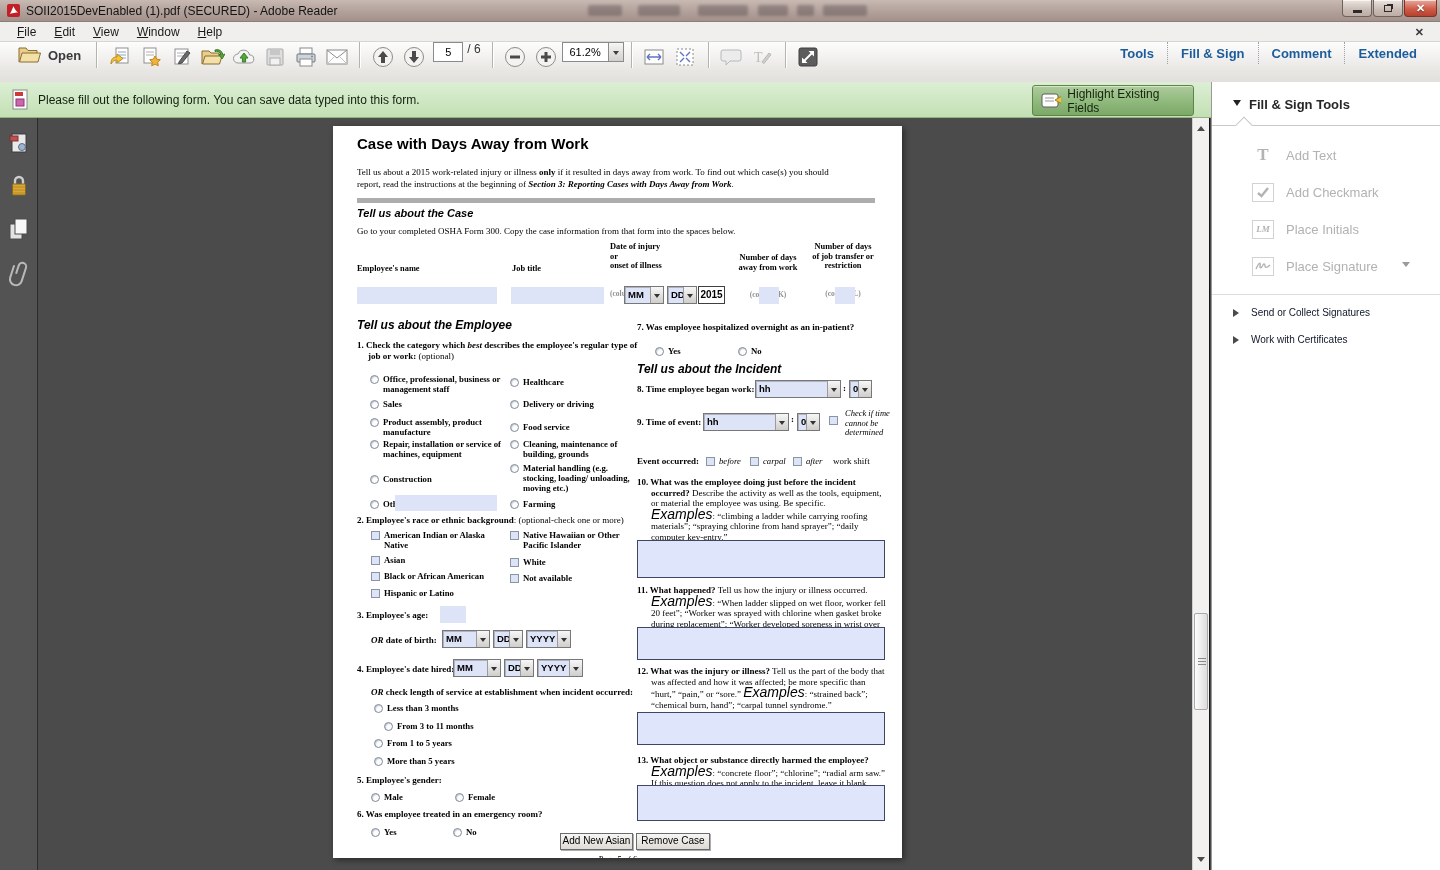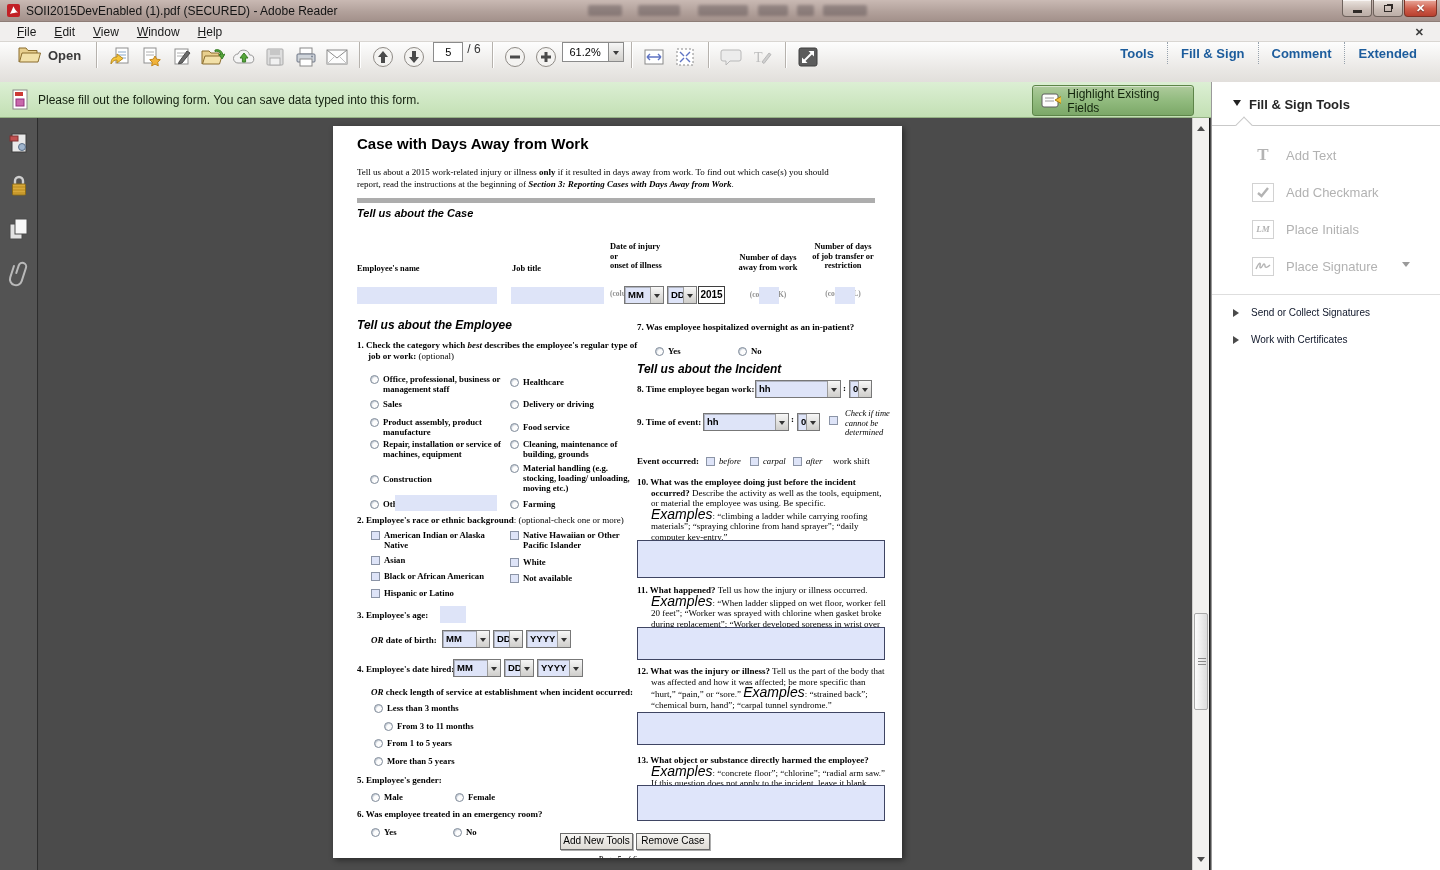--- a/index.html
+++ b/index.html
@@ -354,20 +354,21 @@
   </span>
 </div>
 
 <div class="docpane">
 
   <div class="page">
     <div class="ftitle">Case with Days Away from Work</div>
     <p class="intro"><span>Tell us about a 2015 work-related injury or illness </span><span class="b">only</span><span> if it resulted in days away from work.  To find out which case(s) you should report, read the instructions at the beginning of </span><span class="bi">Section 3:  Reporting Cases with Days Away from Work</span><span>.</span></p>
     <div class="graybar"></div>
     <div class="sechdr small" style="left:24px;top:81px">Tell us about the Case</div>
+    <div class="abs serif9" style="left:24px;top:100px;width:500px">Go to your completed OSHA Form 300.  Copy the case information from that form into the spaces below.</div>
 
     <div class="abs colhdr" style="left:24px;top:138px;width:130px">
       <div class="lbl2">Employee's name</div>
       <div class="colref">(column B)</div>
     </div>
     <div class="abs colhdr" style="left:179px;top:138px;width:100px">
       <div class="lbl2">Job title</div>
       <div class="colref">(column C)</div>
     </div>
     <div class="abs colhdr" style="left:277px;top:116px;width:120px;text-align:left">
@@ -609,21 +610,21 @@
 
     <p class="qr" style="left:304px;top:459px;width:254px"><span class="qb">11. What happened?</span><span>  Tell us how the injury or illness occurred.  </span><span class="exm">Examples</span><span>:  “When ladder slipped on wet floor, worker fell 20 feet”; “Worker was sprayed with chlorine when gasket broke during replacement”; “Worker developed soreness in wrist over time.”</span></p>
     <div class="ta" style="left:304px;top:501px;width:248px;height:33px"></div>
 
     <p class="qr" style="left:304px;top:540px;width:254px"><span class="qb">12. What was the injury or illness?</span><span>  Tell us the part of the body that was affected and how it was affected; be more specific than “hurt,” “pain,” or “sore.”  </span><span class="exm">Examples</span><span>:  “strained back”; “chemical burn, hand”; “carpal tunnel syndrome.”</span></p>
     <div class="ta" style="left:304px;top:586px;width:248px;height:33px"></div>
 
     <p class="qr" style="left:304px;top:629px;width:254px"><span class="qb">13. What object or substance directly harmed the employee?</span><span>  </span><span class="exm">Examples</span><span>: “concrete floor”; “chlorine”; “radial arm saw.”  If this question does not apply to the incident, leave it blank.</span></p>
     <div class="ta" style="left:304px;top:659px;width:248px;height:36px"></div>
 
-    <div class="pbtn" style="left:227px;top:707px;width:73px">Add New Tools</div>
+    <div class="pbtn" style="left:227px;top:707px;width:73px">Add New Asian</div>
     <div class="pbtn" style="left:303px;top:707px;width:74px">Remove Case</div>
     <div class="pgftr" style="left:230px;top:728px;width:110px">Page 5 of 6</div>
   </div>
 
   <div class="vscroll">
     <div class="sbtn" style="top:0">
         <div class="tri-up"></div>
       </div>
     <div class="sthumb">
         <div class="grip"></div>

